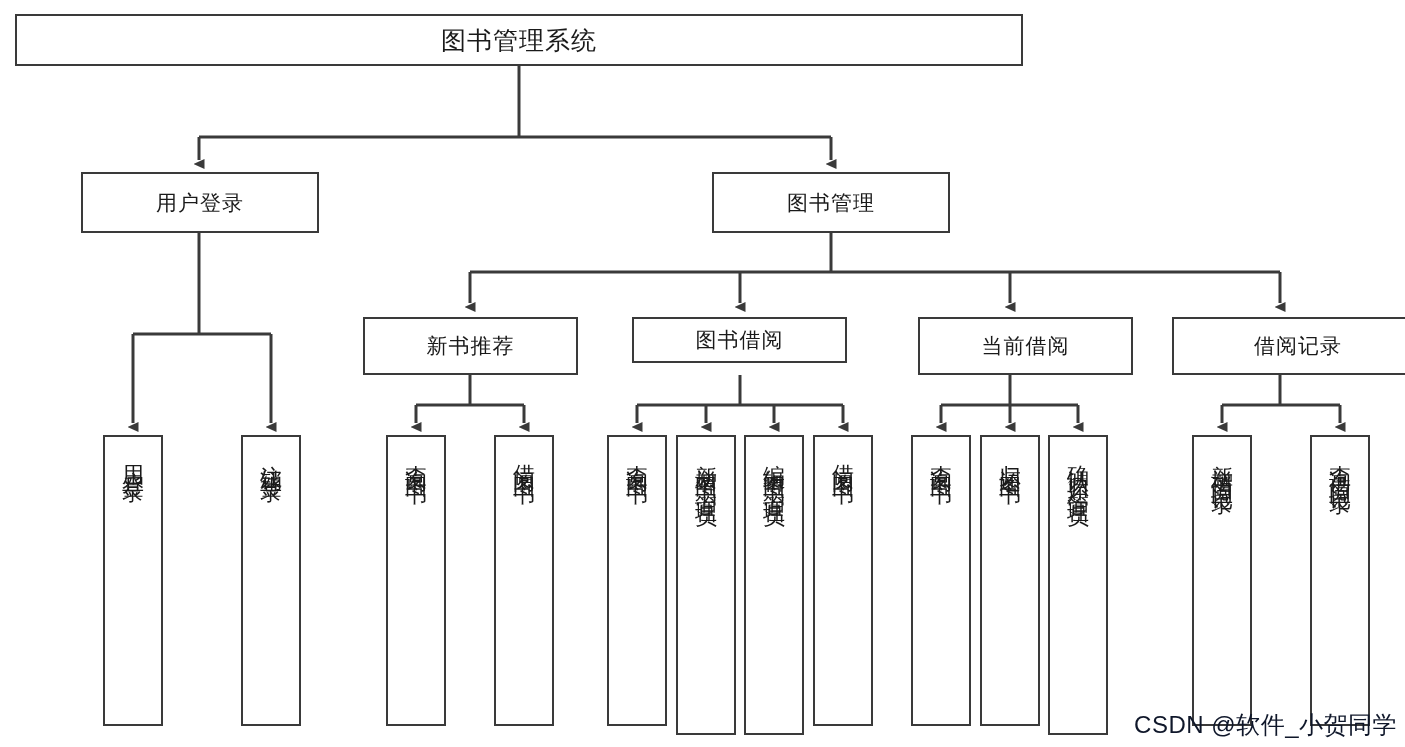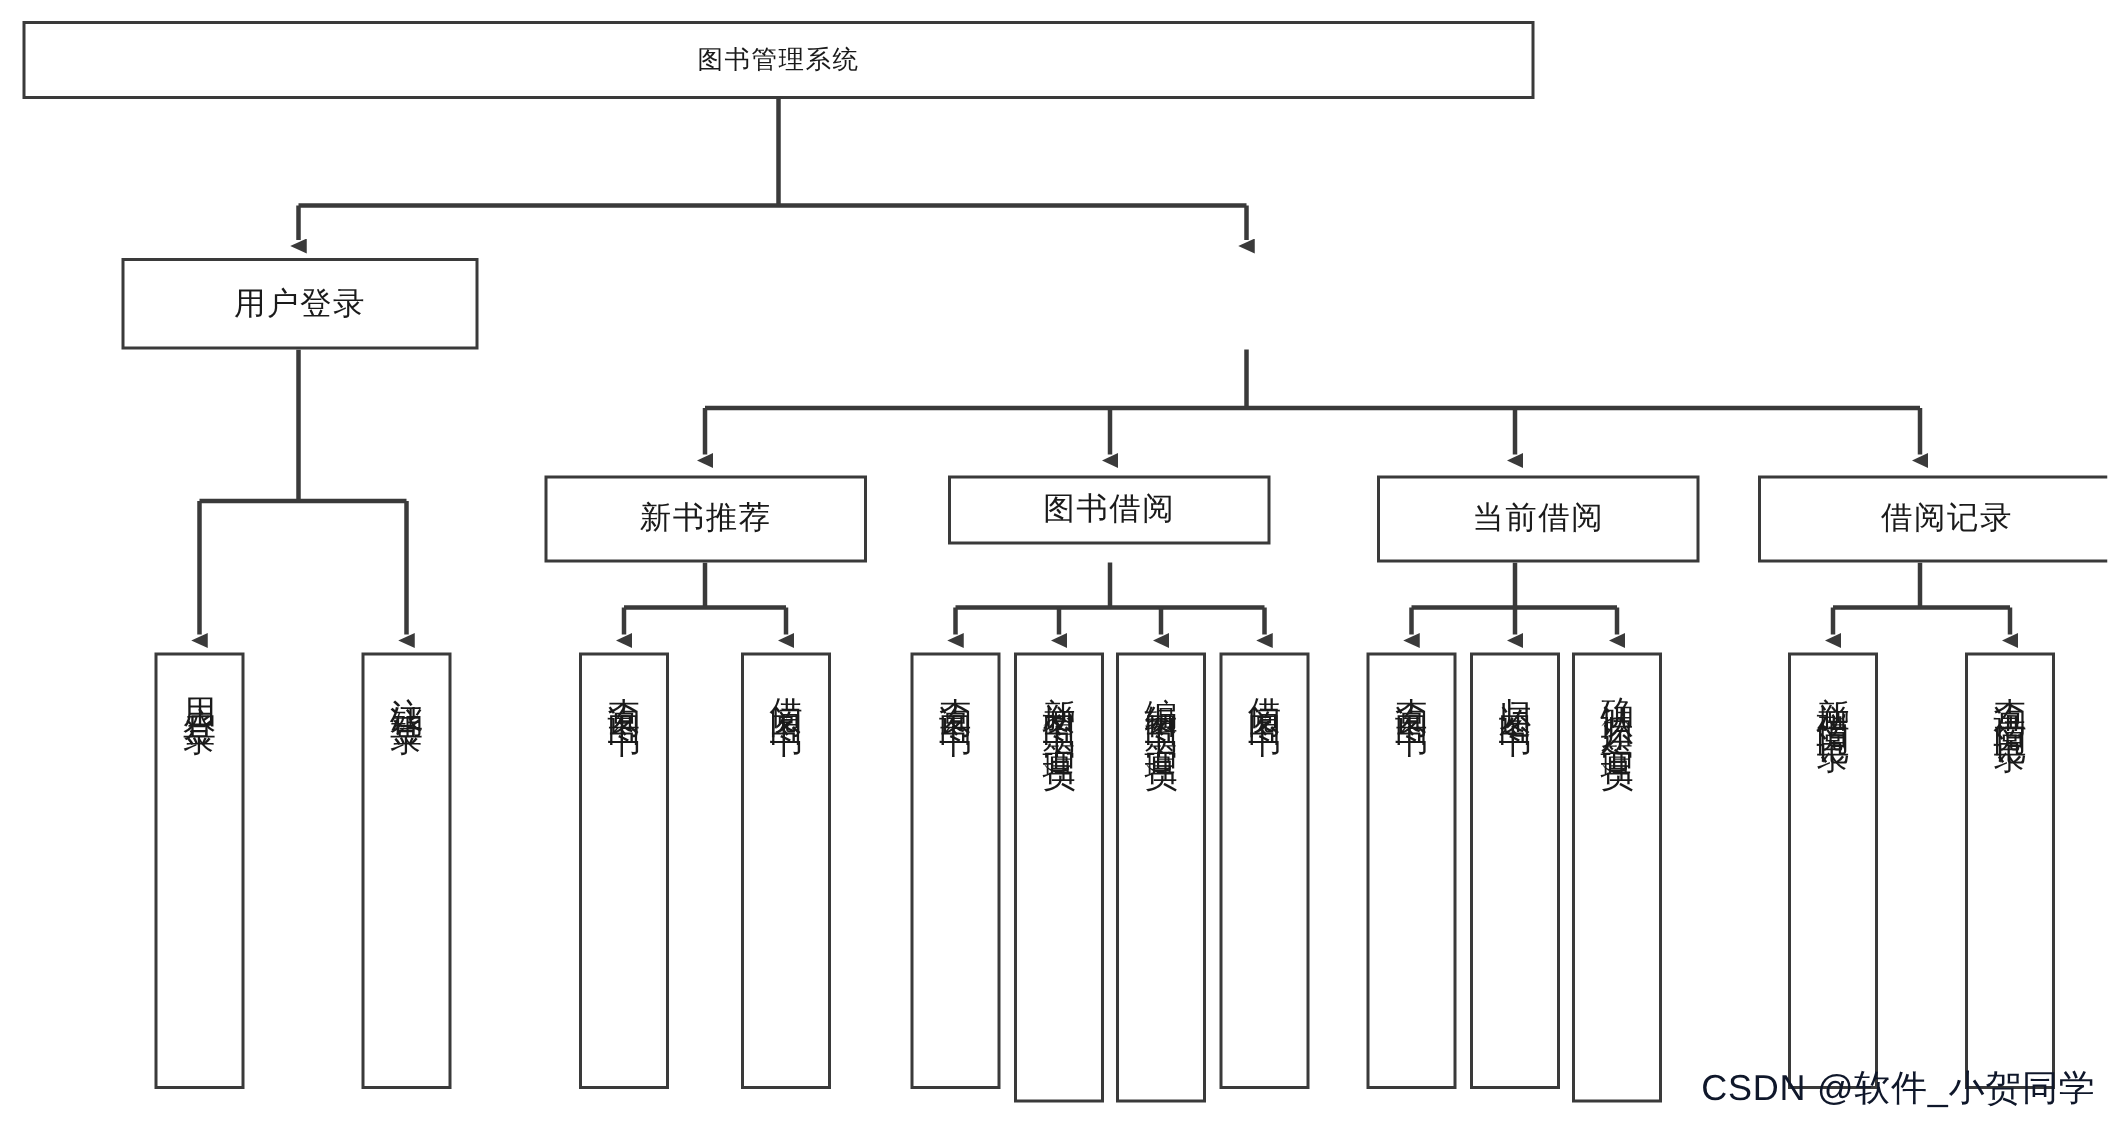--- a/index.html
+++ b/index.html
@@ -39,21 +39,21 @@
     color: #1a1a1a;
   }
   .node-label {
     display: block;
     text-align: center;
     line-height: 1.12;
     white-space: nowrap;
   }
   
   .node.level-root .node-label {
-    font-size: 17px;
+    font-size: 25px;
     letter-spacing: 1px;
   }
   
   .node.level-1 .node-label {
     font-size: 21px;
     letter-spacing: 1px;
   }
   
   .node.level-2 .node-label {
     font-size: 21px;
@@ -142,20 +142,23 @@
   </svg>
 
   <div class="node level-root" style="left:15px; top:14px; width:1008px; height:52px;">
     <span class="node-label">图书管理系统</span>
   </div>
 
   <div class="node level-1" style="left:81px; top:172px; width:238px; height:61px;">
     <span class="node-label">用户登录</span>
   </div>
 
+  <div class="node level-1" style="left:712px; top:172px; width:238px; height:61px;">
+    <span class="node-label">图书管理</span>
+  </div>
 
   <div class="node level-2" style="left:363px; top:317px; width:215px; height:58px;justify-content:center;">
     <span class="node-label">新书推荐</span>
   </div>
 
   <div class="node level-2" style="left:632px; top:317px; width:215px; height:46px;">
     <span class="node-label">图书借阅</span>
   </div>
 
   <div class="node level-2" style="left:902px; top:317px; width:215px; height:58px;margin-left:16px;">

